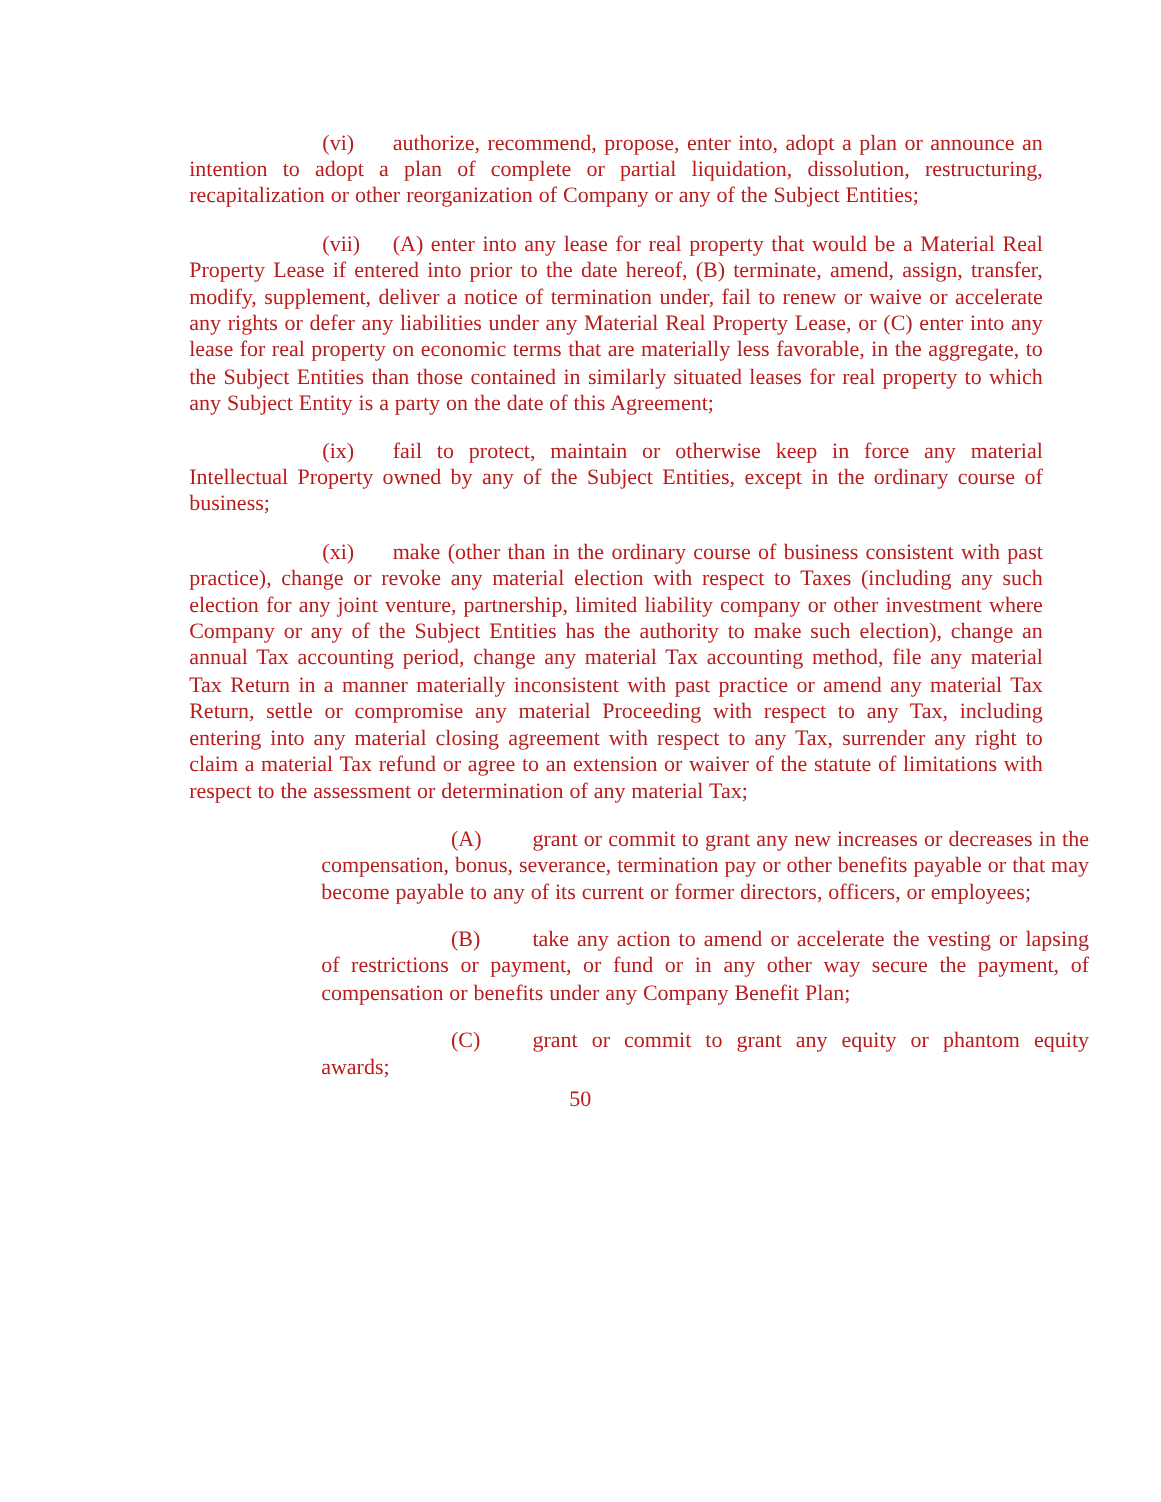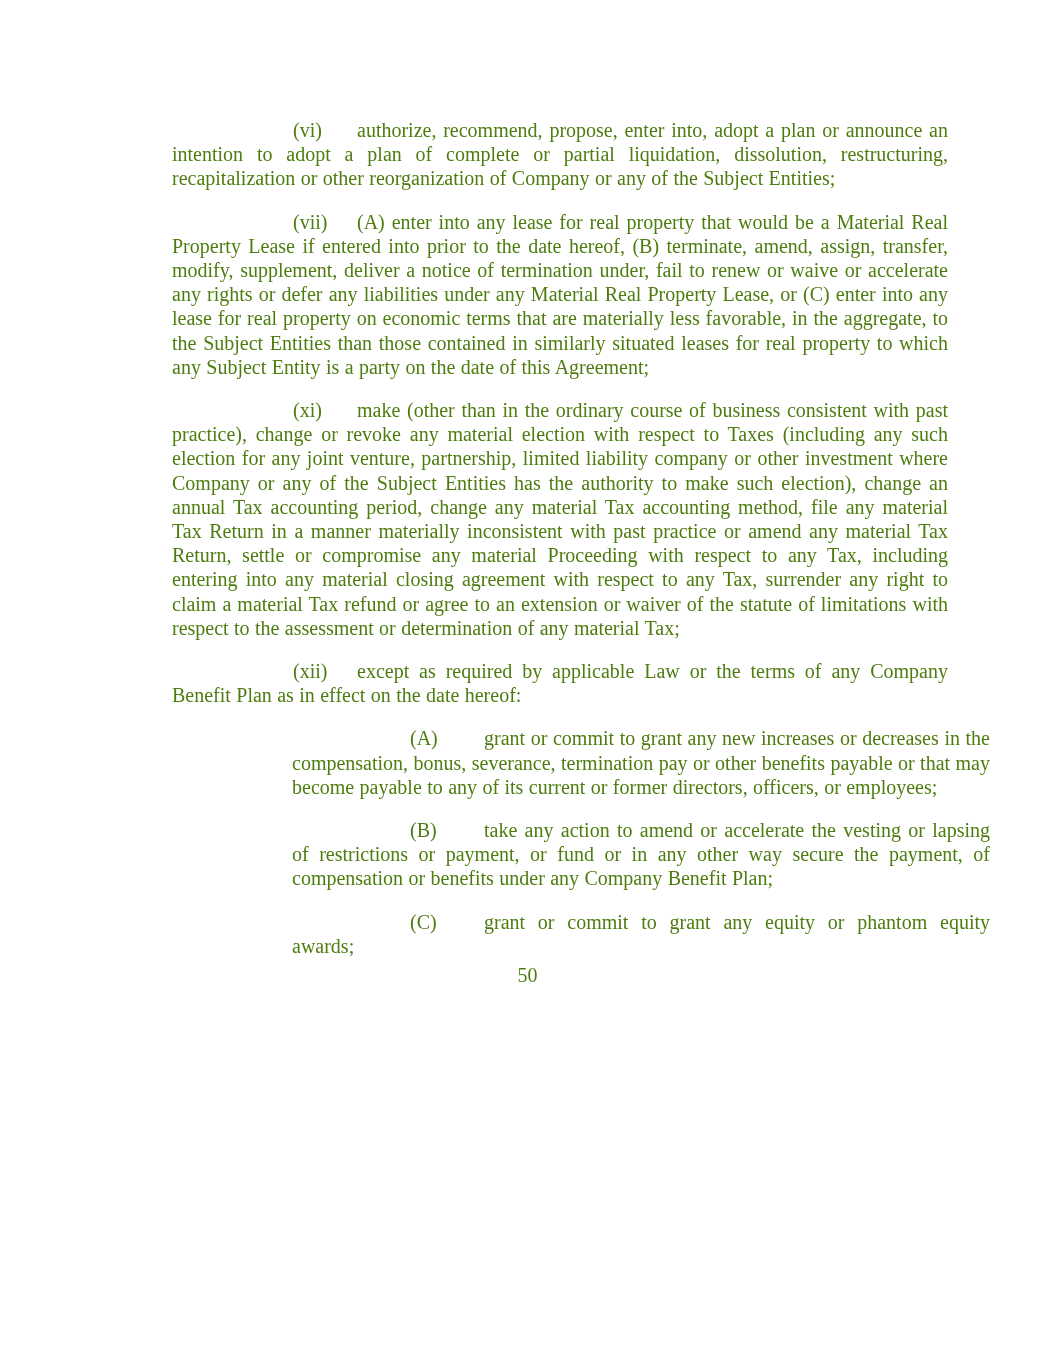--- a/index.html
+++ b/index.html
@@ -5,21 +5,21 @@
   html, body {
     margin: 0;
     padding: 0;
     background: #ffffff;
   }
   .page {
     position: relative;
     width: 1055px;
     height: 1365px;
     background: #ffffff;
-    color: #4d7c0f;
+    color: #b91c1c;
     font-family: "Liberation Serif", "DejaVu Serif", serif;
     overflow: hidden;
   }
   .content {
     position: absolute;
     left: 172px;
     top: 118px;
     width: 776px;
   }
   p.clause {
@@ -61,25 +61,25 @@
 <body>
 
 <div class="page">
   <div class="content">
 
     <p class="clause"><span class="label">(vi)</span><span>authorize, recommend, propose, enter into, adopt a plan or announce an intention to adopt a plan of complete or partial liquidation, dissolution, restructuring, recapitalization or other reorganization of Company or any of the Subject Entities;</span></p>
 
     <p class="clause"><span class="label">(vii)</span><span>(A) enter into any lease for real property that would be a Material Real Property Lease if entered into prior to the date hereof, (B) terminate, amend, assign, transfer, modify, supplement, deliver a notice of termination under, fail to renew or waive or accelerate any rights or defer any liabilities under any Material Real Property Lease, or (C) enter into any lease for real property on economic terms that are materially less favorable, in the aggregate, to the Subject Entities than those contained in similarly situated leases for real property to which any Subject Entity is a party on the date of this Agreement;</span></p>
 
 
+    <p class="clause"><span class="label">(ix)</span><span>fail to protect, maintain or otherwise keep in force any material Intellectual Property owned by any of the Subject Entities, except in the ordinary course of business;</span></p>
 
 
     <p class="clause"><span class="label">(xi)</span><span>make (other than in the ordinary course of business consistent with past practice), change or revoke any material election with respect to Taxes (including any such election for any joint venture, partnership, limited liability company or other investment where Company or any of the Subject Entities has the authority to make such election), change an annual Tax accounting period, change any material Tax accounting method, file any material Tax Return in a manner materially inconsistent with past practice or amend any material Tax Return, settle or compromise any material Proceeding with respect to any Tax, including entering into any material closing agreement with respect to any Tax, surrender any right to claim a material Tax refund or agree to an extension or waiver of the statute of limitations with respect to the assessment or determination of any material Tax;</span></p>
 
-    <p class="clause"><span class="label">(xii)</span><span>except as required by applicable Law or the terms of any Company Benefit Plan as in effect on the date hereof:</span></p>
 
     <p class="clause sub"><span class="label">(A)</span><span>grant or commit to grant any new increases or decreases in the compensation, bonus, severance, termination pay or other benefits payable or that may become payable to any of its current or former directors, officers, or employees;</span></p>
 
     <p class="clause sub"><span class="label">(B)</span><span>take any action to amend or accelerate the vesting or lapsing of restrictions or payment, or fund or in any other way secure the payment, of compensation or benefits under any Company Benefit Plan;</span></p>
 
     <p class="clause sub" style="margin-bottom:0;"><span class="label">(C)</span><span>grant or commit to grant any equity or phantom equity awards;</span></p>
 
     <div class="footer">50</div>
 
   </div>

